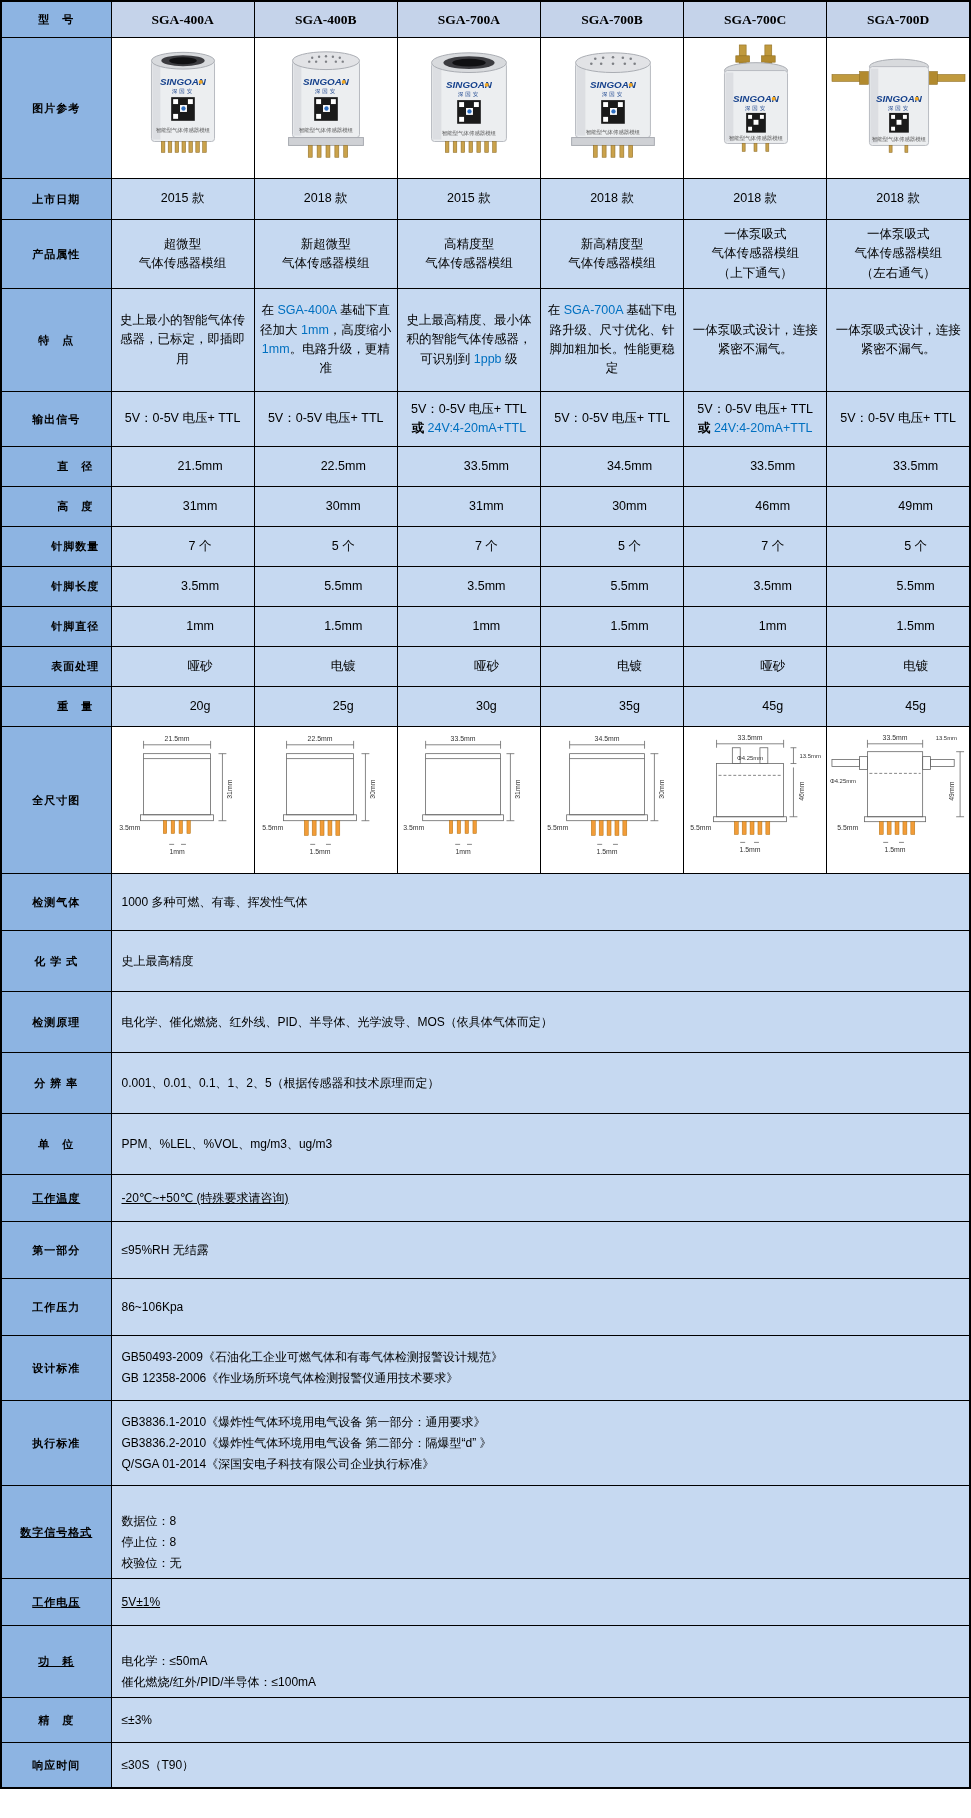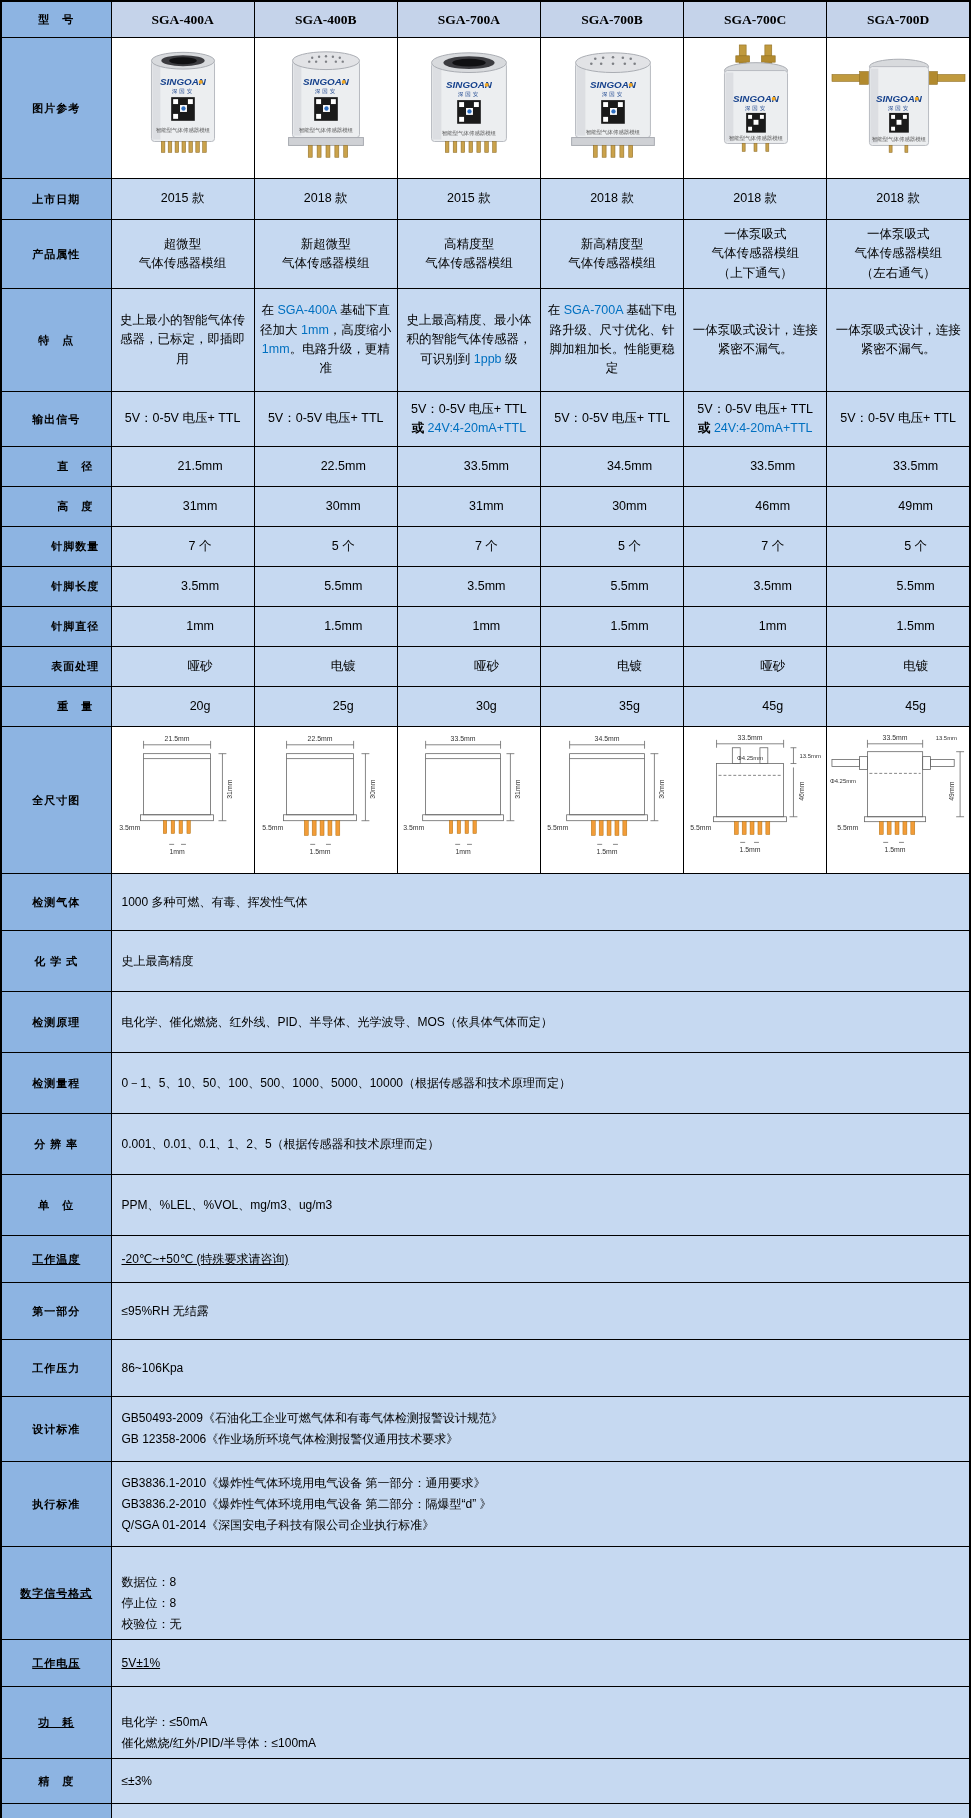--- a/index.html
+++ b/index.html
@@ -566,24 +566,20 @@
 </tr>
 <tr class="r-m h52">
   <td class="lbl">化 学 式</td>
   <td class="w" colspan="6">史上最高精度</td>
 </tr>
 <tr class="r-m h52">
   <td class="lbl">检测原理</td>
   <td class="w" colspan="6">电化学、催化燃烧、红外线、PID、半导体、光学波导、MOS（依具体气体而定）</td>
 </tr>
 <tr class="r-m h52">
-  <td class="lbl">检测量程</td>
-  <td class="w" colspan="6">0－1、5、10、50、100、500、1000、5000、10000（根据传感器和技术原理而定）</td>
-</tr>
-<tr class="r-m h52">
   <td class="lbl">分 辨 率</td>
   <td class="w" colspan="6">0.001、0.01、0.1、1、2、5（根据传感器和技术原理而定）</td>
 </tr>
 <tr class="r-m h52">
   <td class="lbl">单　位</td>
   <td class="w" colspan="6">PPM、%LEL、%VOL、mg/m3、ug/m3</td>
 </tr>
 <tr class="r-m h38">
   <td class="lbl">工作温度</td>
   <td class="w" colspan="6">-20℃~+50℃ (特殊要求请咨询)</td>

